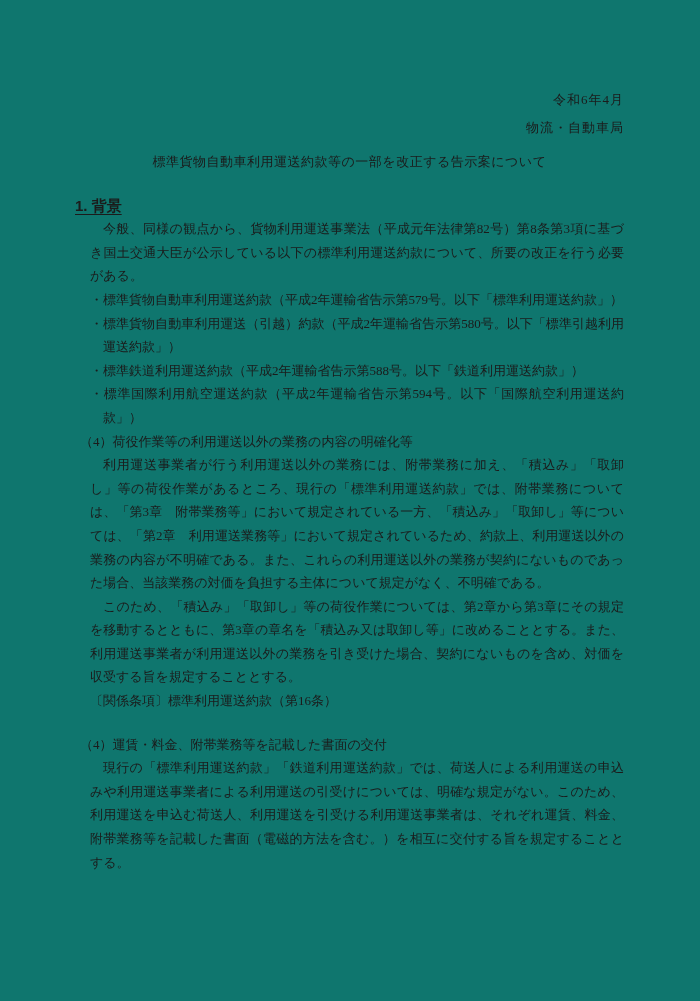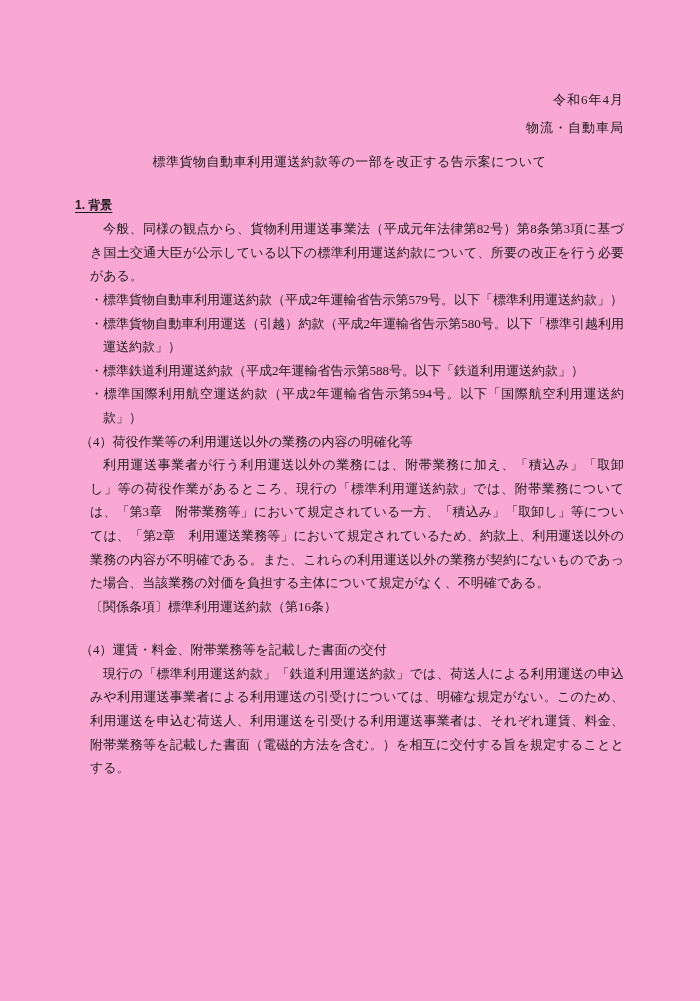--- a/index.html
+++ b/index.html
@@ -1,20 +1,20 @@
 <!DOCTYPE html>
 <html lang="ja"><head>
 <meta charset="utf-8">
 <style>
   html,body{margin:0;padding:0;background:#ffffff;}
   .page{
     position:relative;
     width:700px;height:1001px;
     box-sizing:border-box;
-    background:#f9a8d4;
+    background:#0f766e;
     padding:86px 76px 40px 75px;
     font-family:"Liberation Serif","DejaVu Serif",serif;
     font-size:13px;
     line-height:23.6px;
     color:#1b1b1b;
     text-align:justify;
     overflow:hidden;
   }
   .doc-header{
     text-align:right;
@@ -25,21 +25,21 @@
     font-family:"Liberation Sans","DejaVu Sans",sans-serif;
     font-weight:normal;
     font-size:13px;
     text-align:center;
     margin:8px 0 0 0;
     letter-spacing:0.5px;
   }
   .sec-heading{
     font-family:"Liberation Sans","DejaVu Sans",sans-serif;
     font-weight:bold;
-    font-size:12px;
+    font-size:15px;
     margin:0;
   }
   .sec-heading > span{
     text-decoration:underline;
     text-underline-offset:3px;
   }
   .sec1-heading{margin-top:20px;}
   .sec2-heading{margin-top:12px;}
   .sec-body{margin-left:15px;}
   p{margin:0;text-indent:1em;}
@@ -86,20 +86,21 @@
       <li>・標準国際利用航空運送約款（平成2年運輸省告示第594号。以下「国際航空利用運送約款」）</li>
     </ul>
   </section>
 
   <section>
 
     <div>
       <p class="sub-heading">（4）荷役作業等の利用運送以外の業務の内容の明確化等</p>
       <div class="sec-body">
         <p>利用運送事業者が行う利用運送以外の業務には、附帯業務に加え、「積込み」「取卸し」等の荷役作業があるところ、現行の「標準利用運送約款」では、附帯業務については、「第3章　附帯業務等」において規定されている一方、「積込み」「取卸し」等については、「第2章　利用運送業務等」において規定されているため、約款上、利用運送以外の業務の内容が不明確である。また、これらの利用運送以外の業務が契約にないものであった場合、当該業務の対価を負担する主体について規定がなく、不明確である。</p>
+        <p>このため、「積込み」「取卸し」等の荷役作業については、第2章から第3章にその規定を移動するとともに、第3章の章名を「積込み又は取卸し等」に改めることとする。また、利用運送事業者が利用運送以外の業務を引き受けた場合、契約にないものを含め、対価を収受する旨を規定することとする。</p>
       </div>
       <p class="related-line">〔関係条項〕標準利用運送約款（第16条）</p>
     </div>
 
     <div class="sub-item-2">
       <p class="sub-heading">（4）運賃・料金、附帯業務等を記載した書面の交付</p>
       <div class="sec-body">
         <p>現行の「標準利用運送約款」「鉄道利用運送約款」では、荷送人による利用運送の申込みや利用運送事業者による利用運送の引受けについては、明確な規定がない。このため、利用運送を申込む荷送人、利用運送を引受ける利用運送事業者は、それぞれ運賃、料金、附帯業務等を記載した書面（電磁的方法を含む。）を相互に交付する旨を規定することとする。</p>
       </div>
     </div>

